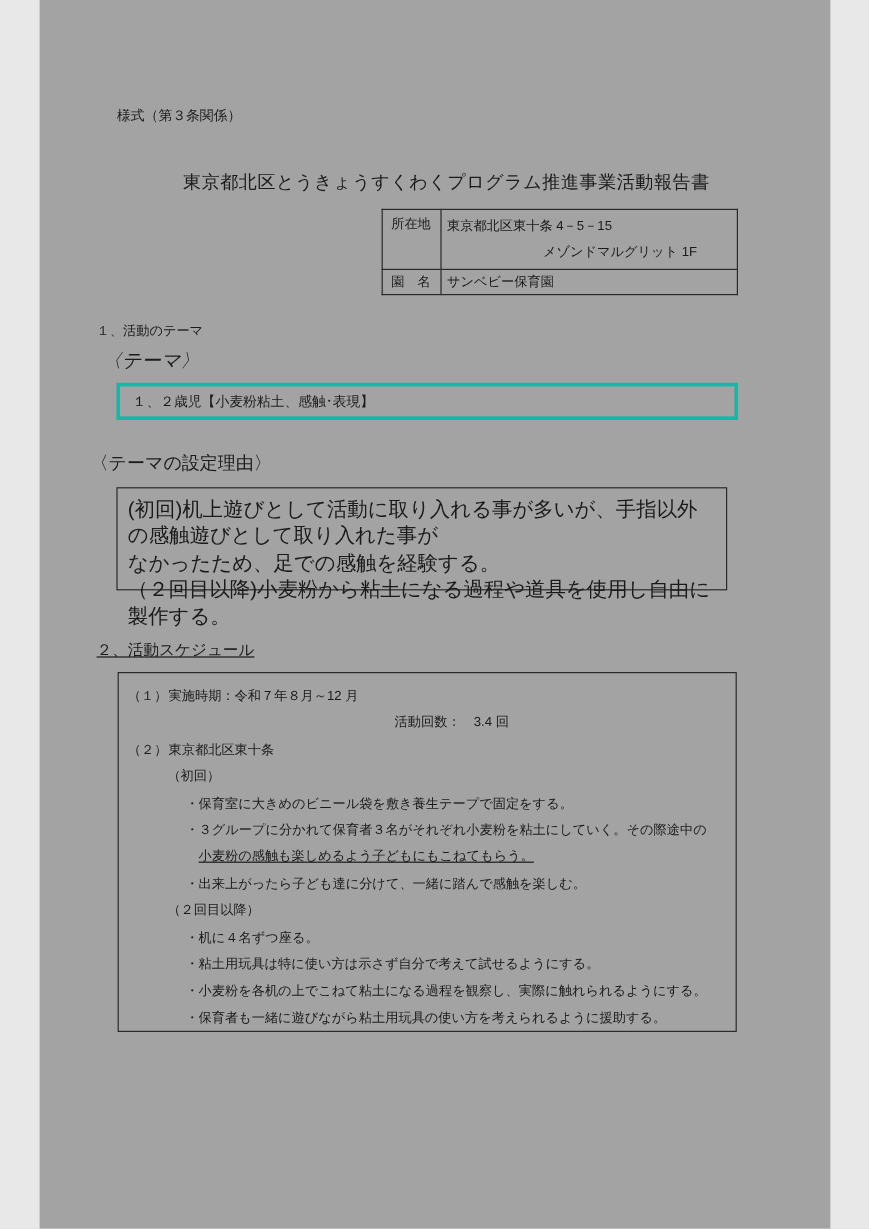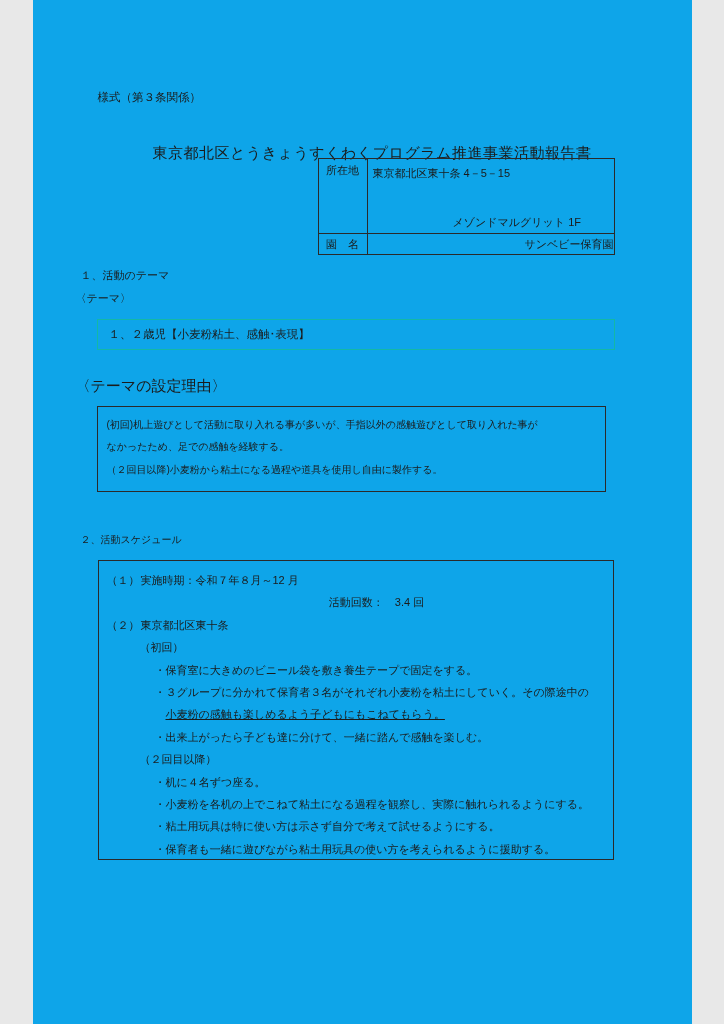--- a/index.html
+++ b/index.html
@@ -1,57 +1,57 @@
 <!DOCTYPE html>
 <html lang="ja"><head>
 <meta charset="utf-8">
 <style>
   html,body{margin:0;padding:0;background:#e8e8e8;}
   .page{
     position:relative;
     width:659px;height:1024px;
-    background:#0ea5e9;
+    background:#a3a3a3;
     margin:0 auto;
     font-family:"Liberation Sans","DejaVu Sans",sans-serif;
     color:#1b1b1b;
     overflow:hidden;
   }
   .abs{position:absolute;}
   .form-label{left:65px;top:90px;font-size:11.5px;line-height:14px;}
   .doc-title{
     left:0;right:0;top:143px;text-align:center;
     font-size:15px;line-height:19px;letter-spacing:.5px;
     transform:translateX(10px);font-weight:500;
   }
   
-  .hdr-table{left:285px;top:158px;width:297px;border-collapse:collapse;table-layout:fixed;font-size:11px;}
+  .hdr-table{left:285px;top:174px;width:297px;border-collapse:collapse;table-layout:fixed;font-size:11px;}
   .hdr-table td{border:1px solid #2a2a2a;padding:0;vertical-align:top;}
   .hdr-table .lbl{width:48px;text-align:center;}
   .row-loc .lbl{padding-top:4px;height:45px;}
   .row-loc .val{padding:4px 0 0 5px;line-height:21px;}
-  .row-loc .val .line2{padding-left:80px;margin-top:28px;}
+  .row-loc .val .line2{padding-left:80px;}
   .row-name td{height:20px;line-height:20px;}
-  .row-name .val{padding-left:5px;text-align:right;}
+  .row-name .val{padding-left:5px;}
   
   .sec1-heading{left:48px;top:268px;font-size:11px;}
-  .theme-label{left:43px;top:291px;font-size:11px;}
+  .theme-label{left:53px;top:291px;font-size:16px;font-style:italic;}
   .reason-label{left:43px;top:377px;font-size:15px;}
-  .sec2-heading{left:48px;top:533px;font-size:10px;}
+  .sec2-heading{left:48px;top:533px;font-size:13px;text-decoration:underline;}
   
   .theme-box{
     left:64px;top:319px;width:518px;height:31px;
-    border:1px solid #14b8a6;box-sizing:border-box;
+    border:3px solid #14b8a6;box-sizing:border-box;
     display:flex;align-items:center;
     font-size:11.5px;padding-left:11px;
   }
   .reason-box{
     left:64px;top:406px;width:509px;height:86px;
     border:1px solid #2a2a2a;box-sizing:border-box;
     padding:7px 8px 0 9px;
-    font-size:10px;line-height:22.3px;
+    font-size:17px;line-height:22.3px;
   }
   .schedule-box{
     left:65px;top:560px;width:516px;height:300px;
     border:1px solid #2a2a2a;box-sizing:border-box;
     padding-top:8px;
     font-size:11px;line-height:22.4px;
   }
   .sched-line{display:flex;}
   .sched-line .num{margin-left:8px;width:34px;flex:0 0 34px;}
   .indent-label{padding-left:42px;text-align:center;}
@@ -111,18 +111,18 @@
       <span class="num">（２）</span>
       <span>東京都北区東十条</span>
     </div>
     <div class="indent-paren">（初回）</div>
     <div class="indent-bullet">・保育室に大きめのビニール袋を敷き養生テープで固定をする。</div>
     <div class="indent-bullet">・３グループに分かれて保育者３名がそれぞれ小麦粉を粘土にしていく。その際途中の</div>
     <div class="indent-cont">小麦粉の感触も楽しめるよう子どもにもこねてもらう。</div>
     <div class="indent-bullet">・出来上がったら子ども達に分けて、一緒に踏んで感触を楽しむ。</div>
     <div class="indent-paren">（２回目以降）</div>
     <div class="indent-bullet">・机に４名ずつ座る。</div>
+    <div class="indent-bullet">・粘土用玩具は特に使い方は示さず自分で考えて試せるようにする。</div>
     <div class="indent-bullet">・小麦粉を各机の上でこねて粘土になる過程を観察し、実際に触れられるようにする。</div>
-    <div class="indent-bullet">・粘土用玩具は特に使い方は示さず自分で考えて試せるようにする。</div>
     <div class="indent-bullet">・保育者も一緒に遊びながら粘土用玩具の使い方を考えられるように援助する。</div>
   </div>
 
 </div>
 
 </body></html>

